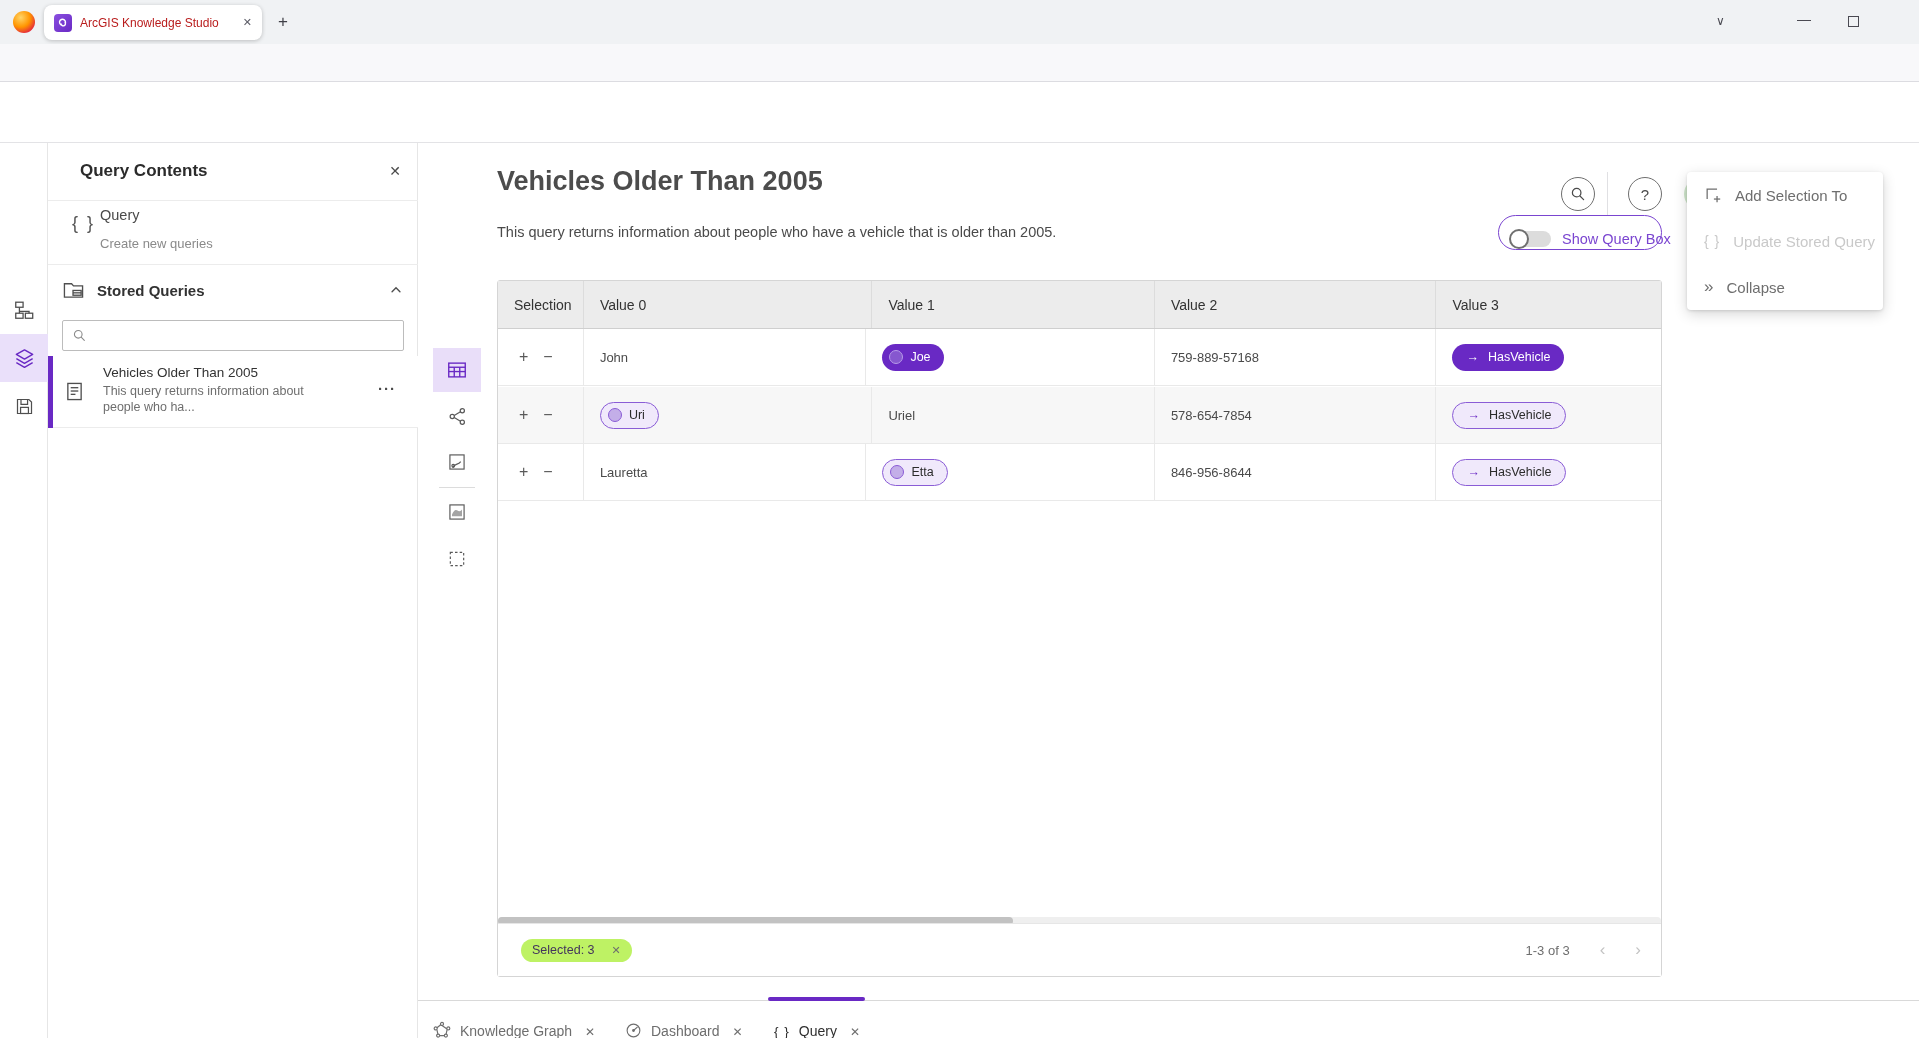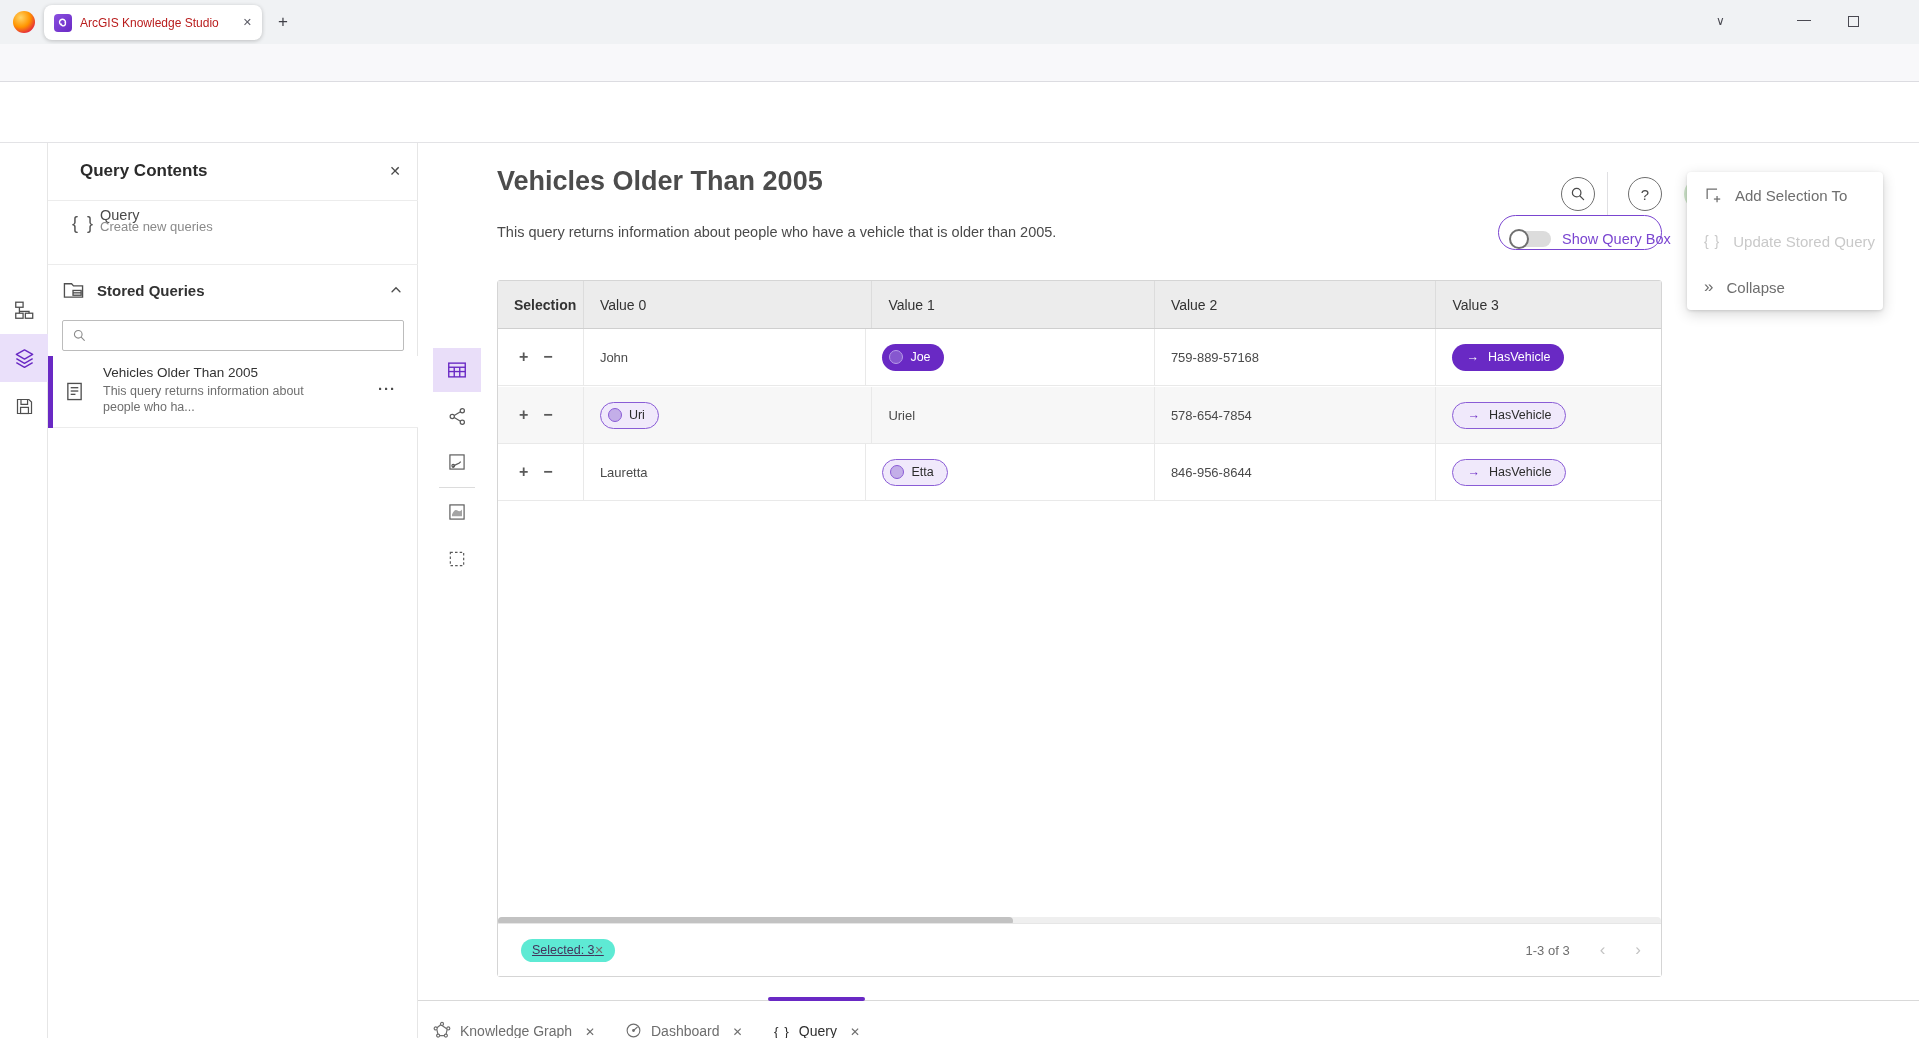--- a/index.html
+++ b/index.html
@@ -50,21 +50,21 @@
   .railbtn { left:0; width:48px; height:48px; display:flex; align-items:center; justify-content:center; color:#4f4f4f; }
   .railbtn.sel { background:#eae0fa; color:#6929c4; }
 
   
   #sidebar { left:48px; top:143px; width:370px; height:895px; background:#fff; border-right:1px solid #e6e6e6; }
   .paneltitle { left:32px; top:18px; font-size:17px; font-weight:700; color:#2b2b2b; }
   .panelclose { right:16px; top:20px; font-size:14px; color:#4a4a4a; }
   .sdiv { left:0; width:370px; height:1px; background:#ececec; }
   .qitem-braces { left:24px; top:70px; font-size:18px; color:#555; letter-spacing:2px; }
   .qitem-label { left:52px; top:64px; font-size:14.5px; color:#4a4a4a; }
-  .qitem-sub { left:52px; top:76px; font-size:13px; color:#8a8a8a; }
+  .qitem-sub { left:52px; top:93px; font-size:13px; color:#8a8a8a; }
   .storedhdr-icon { left:14px; top:136px; color:#4f4f4f; }
   .storedhdr { left:49px; top:139px; font-size:15px; font-weight:700; color:#323232; }
   .storedchev { right:14px; top:140px; color:#4f4f4f; }
   .searchbox { left:14px; top:177px; width:342px; height:31px; border:1px solid #bcbcbc; border-radius:2px;
     display:flex; align-items:center; padding:0 9px; color:#767676; background:#fff; }
   .sqitem { left:0; top:213px; width:370px; height:72px; background:#fff; border-bottom:1px solid #ececec; }
   .sqbar { left:0; top:0; width:5px; height:72px; background:#6929c4; }
   .sqicon { left:17px; top:25px; color:#4f4f4f; }
   .sqtitle { left:55px; top:9px; font-size:13.5px; color:#323232; }
   .sqdesc1 { left:55px; top:28px; font-size:12.5px; color:#6e6e6e; }
@@ -88,38 +88,38 @@
 
   
   #tablebox { left:497px; top:280px; width:1165px; height:697px; border:1px solid #d5d5d5; border-radius:3px; background:#fff; }
   .thead { position:absolute; left:0; top:0; width:100%; height:48px; background:#ececec; border-bottom:1px solid #cfcfcf; display:flex; }
   .th { font-size:14px; color:#333; display:flex; align-items:center; padding-left:16px; border-right:1px solid #dcdcdc; height:100%; }
   .th:last-child { border-right:none; }
   .trow { position:absolute; left:0; width:100%; height:57px; display:flex; border-bottom:1px solid #e9e9e9; background:#fff; }
   .trow.alt { background:#f7f7f7; }
   .td { font-size:13px; color:#4a4a4a; display:flex; align-items:center; padding-left:16px; border-right:1px solid #e9e9e9; height:100%; }
   .td:last-child { border-right:none; }
-  .c0 { width:86px;font-weight:bold; } .c1 { width:289px; } .c2 { width:283px; } .c3 { width:282px; } .c4 { width:225px; }
+  .c0 { width:86px; } .c1 { width:289px; } .c2 { width:283px; } .c3 { width:282px; } .c4 { width:225px; }
   .pm { display:flex; gap:15px; font-size:16px; color:#595959; padding-left:5px; }
   .epill { display:inline-flex; align-items:center; gap:7px; height:27px; padding:0 13px 0 7px; border-radius:14px;
     font-size:12.5px; }
   .epill.solid { background:#6929c4; color:#fff; }
   .epill.solid .dot { width:14px; height:14px; border-radius:50%; background:#8657cf; border:1.5px solid #b79ae8; }
   .epill.lite { background:#f0e9fb; border:1.5px solid #8a5cd6; color:#2b2b2b; }
   .epill.lite .dot { width:14px; height:14px; border-radius:50%; background:#c3aee8; border:1.5px solid #8a5cd6; }
   .rpill { display:inline-flex; align-items:center; gap:9px; height:27px; padding:0 14px; border-radius:14px; font-size:12.5px; }
   .rpill.solid { background:#6929c4; color:#fff; }
   .rpill.lite { background:#f0e9fb; border:1.5px solid #8a5cd6; color:#2b2b2b; }
   .rpill.lite .arr { color:#6929c4; }
   .hscroll { position:absolute; left:0px; top:636px; width:1163px; height:8px; background:#efefef; border-radius:4px; }
   .hthumb { position:absolute; left:0; top:0; width:515px; height:8px; background:#c2c2c2; border-radius:4px; }
   .tfooter { position:absolute; left:0; bottom:0; width:100%; height:53px; border-top:1px solid #e6e6e6;
     display:flex; align-items:center; padding:0 20px 0 23px; background:#fff; }
-  .chip { display:inline-flex; align-items:center; gap:0; height:23px; padding:0 11px; border-radius:12px;
-    background:#5eead4; font-size:12.5px; color:#43345c;text-decoration:underline; }
+  .chip { display:inline-flex; align-items:center; gap:17px; height:23px; padding:0 11px; border-radius:12px;
+    background:#bef264; font-size:12.5px; color:#43345c; }
   .chip .x { color:#6e6e6e; font-size:11px; }
   .pageinfo { margin-left:auto; font-size:13px; color:#6e6e6e; }
   .pgbtn { font-size:17px; color:#c3c3c3; margin-left:30px; }
 
   
   #ctxmenu { left:1687px; top:172px; width:196px; height:138px; background:#fff; border-radius:4px;
     box-shadow:0 1px 3px rgba(0,0,0,.12), 0 4px 14px rgba(0,0,0,.16); }
   .mitem { position:absolute; left:0; width:196px; height:46px; display:flex; align-items:center; padding-left:17px; gap:13px;
     font-size:15px; color:#6e6e6e; }
   .mitem.off { color:#c9c9c9; }

